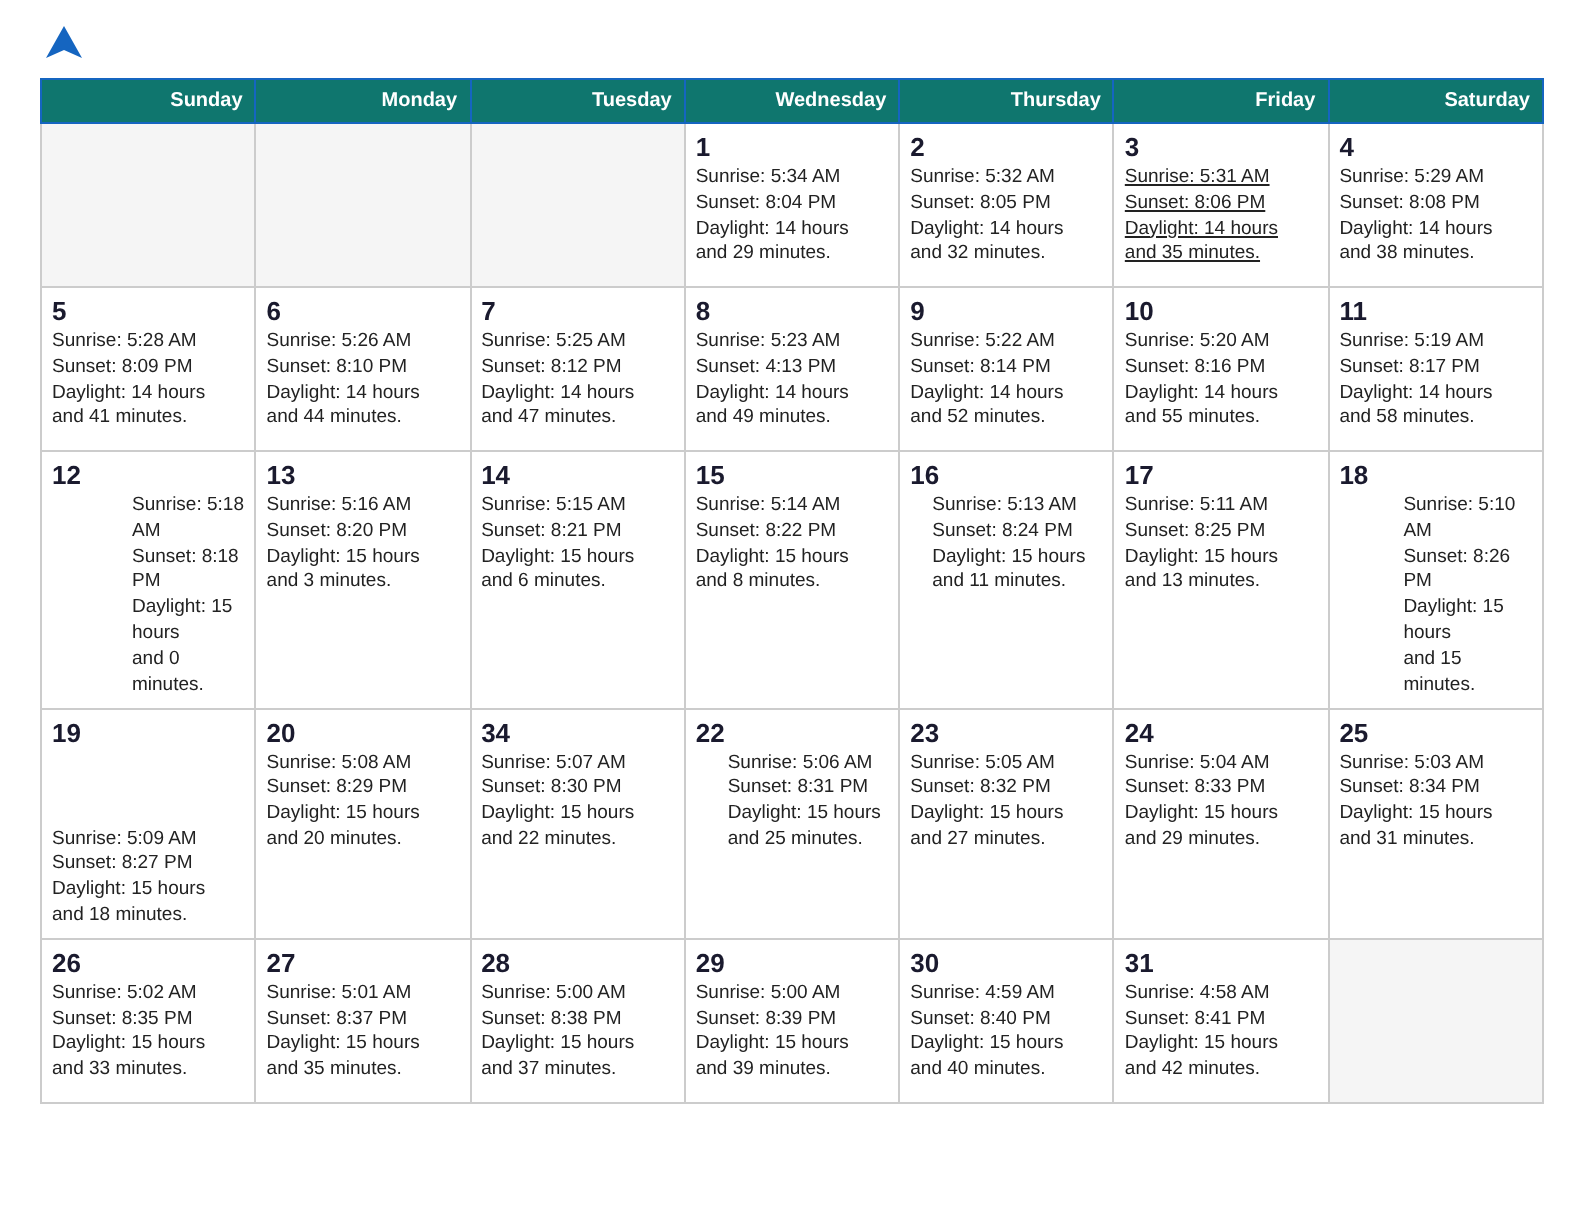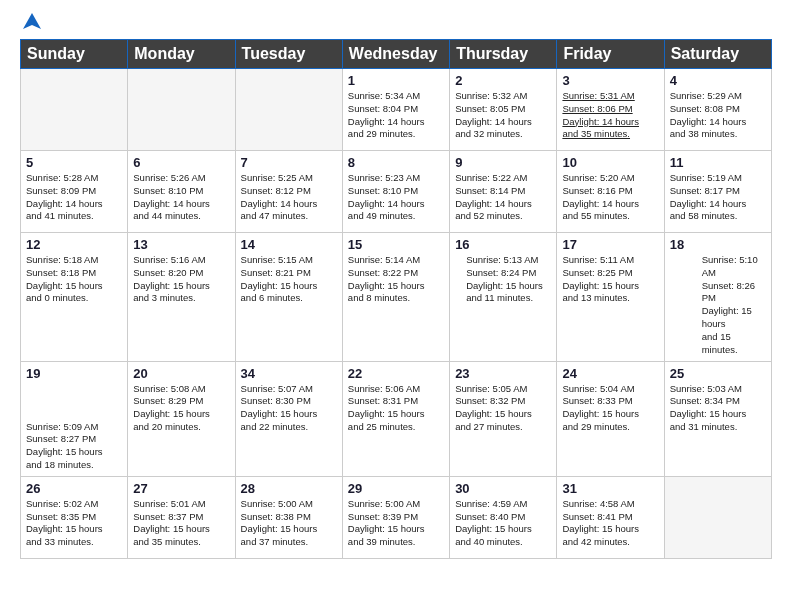--- a/index.html
+++ b/index.html
@@ -36,25 +36,25 @@
     .location {
       font-size: 15px;
       color: #333;
     }
     table {
       width: 100%;
       border-collapse: collapse;
       table-layout: fixed;
     }
     .day-header {
-      background-color: #404040;
+      background-color: #0f766e;
       color: white;
-      text-align: left;
+      text-align: right;
       padding: 5px 6px;
-      font-size: 16px;
+      font-size: 10px;
       font-weight: bold;
       border: 1px solid #1565c0;
     }
     td {
       border: 1px solid #ccc;
       vertical-align: top;
       padding: 4px 5px;
       font-size: 10px;
       color: #222;
       height: 82px;
@@ -162,21 +162,21 @@
           <td>
             <span class="date-num">7</span>
             <div class="cell-info" style="white-space: pre-line;">Sunrise: 5:25 AM
 Sunset: 8:12 PM
 Daylight: 14 hours
 and 47 minutes.</div>
           </td>
           <td>
             <span class="date-num">8</span>
             <div class="cell-info" style="white-space: pre-line;">Sunrise: 5:23 AM
-Sunset: 8:10 PM
+Sunset: 4:13 PM
 Daylight: 14 hours
 and 49 minutes.</div>
           </td>
           <td>
             <span class="date-num">9</span>
             <div class="cell-info" style="white-space: pre-line;">Sunrise: 5:22 AM
 Sunset: 8:14 PM
 Daylight: 14 hours
 and 52 minutes.</div>
           </td>
@@ -191,21 +191,21 @@
             <span class="date-num">11</span>
             <div class="cell-info" style="white-space: pre-line;">Sunrise: 5:19 AM
 Sunset: 8:17 PM
 Daylight: 14 hours
 and 58 minutes.</div>
           </td>
         </tr>
         <tr>
           <td>
             <span class="date-num">12</span>
-            <div class="cell-info" style="white-space: pre-line;">Sunrise: 5:18 AM
+            <div class="cell-info" style="white-space: pre-line; margin-left: 40px;">Sunrise: 5:18 AM
 Sunset: 8:18 PM
 Daylight: 15 hours
 and 0 minutes.</div>
           </td>
           <td>
             <span class="date-num">13</span>
             <div class="cell-info" style="white-space: pre-line;">Sunrise: 5:16 AM
 Sunset: 8:20 PM
 Daylight: 15 hours
 and 3 minutes.</div>
@@ -263,21 +263,21 @@
           </td>
           <td>
             <span class="date-num">34</span>
             <div class="cell-info" style="white-space: pre-line;">Sunrise: 5:07 AM
 Sunset: 8:30 PM
 Daylight: 15 hours
 and 22 minutes.</div>
           </td>
           <td>
             <span class="date-num">22</span>
-            <div class="cell-info" style="white-space: pre-line;">Sunrise: 5:06 AM
+            <div class="cell-info" style="white-space: pre-line; margin-left: 16px;">Sunrise: 5:06 AM
 Sunset: 8:31 PM
 Daylight: 15 hours
 and 25 minutes.</div>
           </td>
           <td>
             <span class="date-num">23</span>
             <div class="cell-info" style="white-space: pre-line;">Sunrise: 5:05 AM
 Sunset: 8:32 PM
 Daylight: 15 hours
 and 27 minutes.</div>

